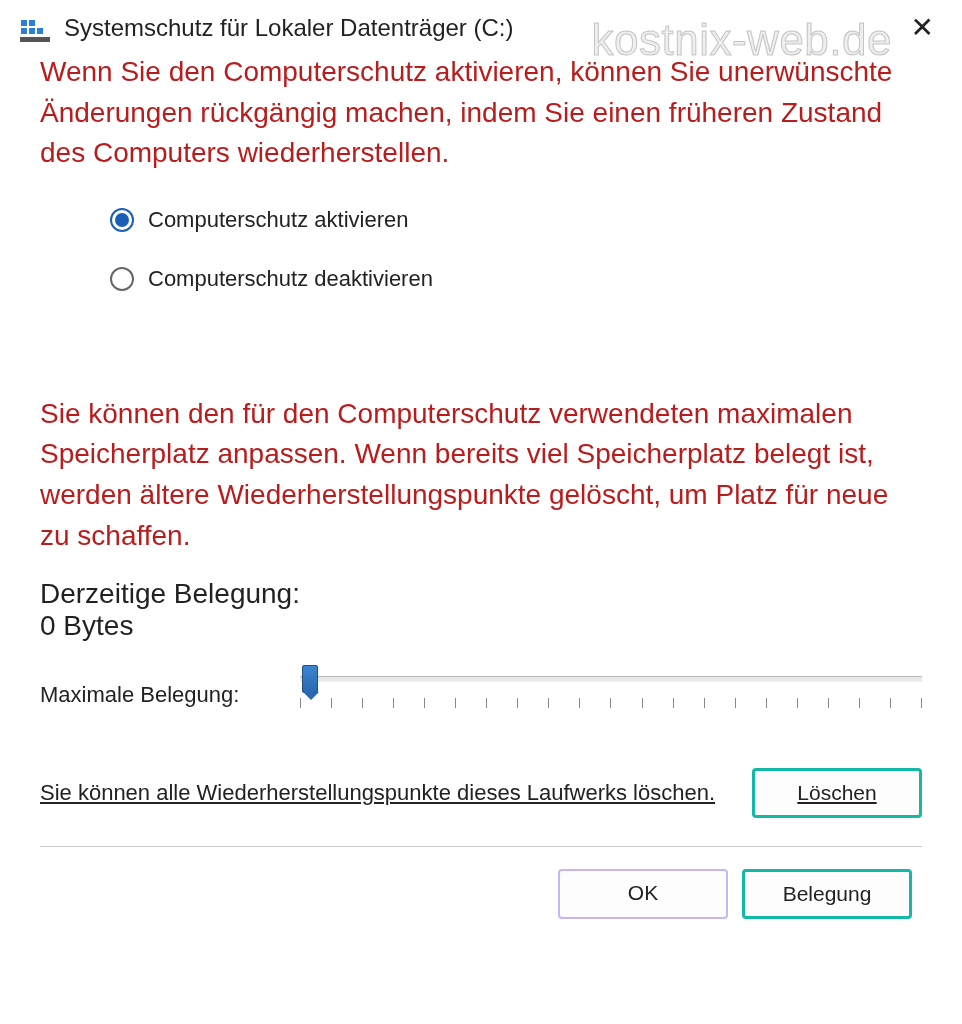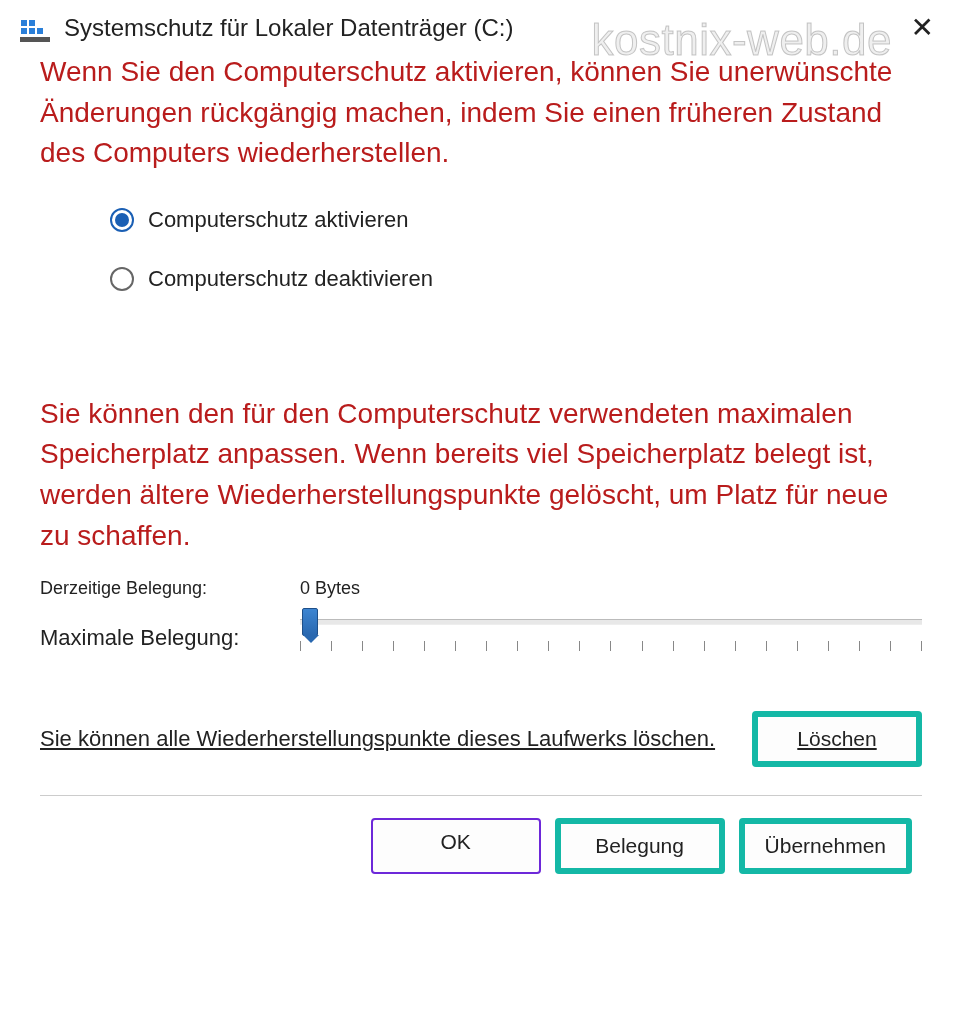--- a/index.html
+++ b/index.html
@@ -108,22 +108,23 @@
     content:"";
     position:absolute;
     top:3px; left:3px; right:3px; bottom:3px;
     background:#1a5fb4;
     border-radius:50%;
   }
   .radio-label { font-size: 22px; }
   .spacer { height: 80px; }
   .usage-row {
     display:flex;
-    margin: 0 10px 6px 10px;
-    font-size:18px;
+    margin: 0 10px 20px 10px;
+    font-size:28px;
+    flex-direction:column;
   }
   .usage-row .k { width: 260px; }
   .usage-row .v { }
   .slider-row {
     display:flex;
     align-items:flex-end;
     margin: 0 10px 0 10px;
   }
   .slider-row .k { width: 260px; font-size:22px; padding-top:8px;}
   .slider-wrap { flex:1; }
@@ -165,26 +166,26 @@
     margin: 60px 10px 0 10px;
     gap: 24px;
     text-decoration: underline;
   }
   .delete-row .txt { flex:1; font-size:22px; line-height:1.4; }
   .btn {
     min-width: 170px;
     padding: 10px 20px;
     font-size: 21px;
     background: #fdfdfd;
-    border: 6px solid #14b8a6;
+    border: 3px solid #14b8a6;
     border-radius: 4px;
     cursor:pointer;
     text-align:center;
   }
-  .btn.primary { border: 2px solid #6d28d9; }
+  .btn.primary { border: 2px solid #c4b5fd; }
   .footer-sep {
     border-top:1px solid #ccc;
     margin: 28px 10px 0 10px;
   }
   .footer-buttons {
     display:flex;
     justify-content:flex-end;
     gap: 14px;
     padding: 22px 20px 0 0;
   }
@@ -271,16 +272,15 @@
   <div class="delete-row">
     <div class="txt">Sie können alle Wiederherstellungspunkte dieses Laufwerks löschen.</div>
     <div class="btn">Löschen</div>
   </div>
 
   <div class="footer-sep"></div>
 
   <div class="footer-buttons">
     <div class="btn primary">OK</div>
     <div class="btn">Belegung</div>
-    <div class="btn">Übernehmen</div>
   </div>
 
 </div>
 
 </body></html>

